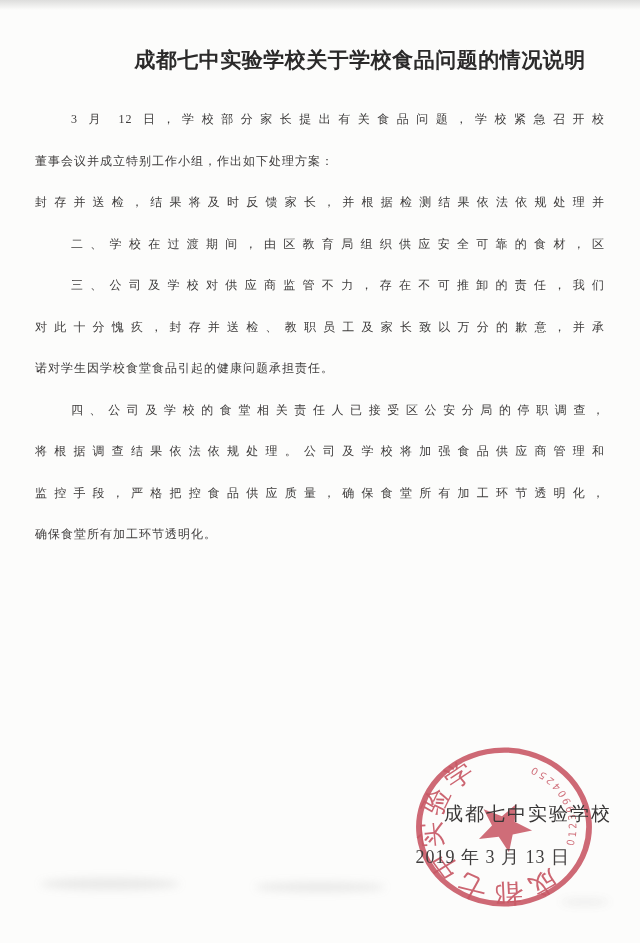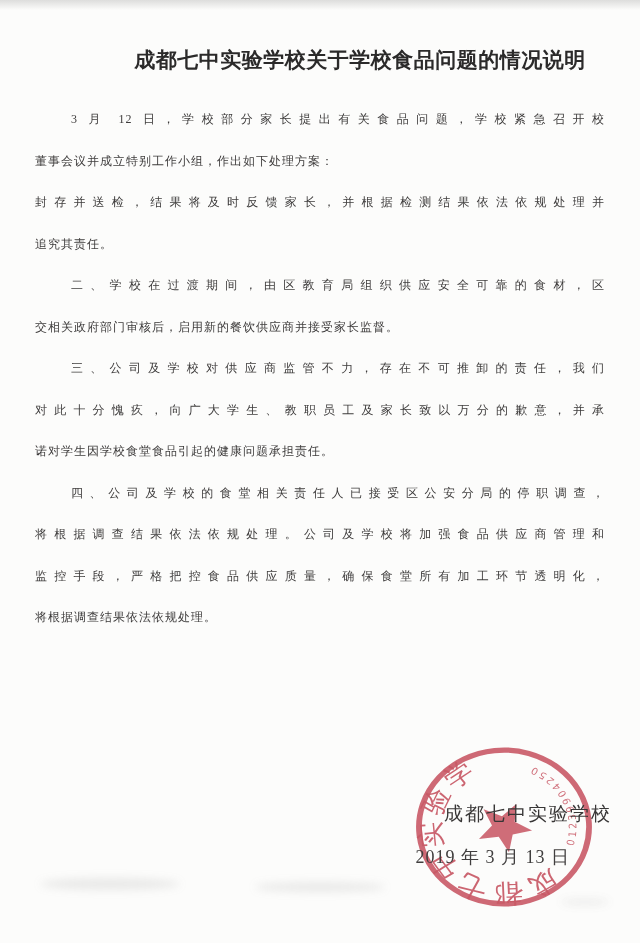--- a/index.html
+++ b/index.html
@@ -77,30 +77,28 @@
   <div class="smudge s1"></div>
   <div class="smudge s2"></div>
   <div class="smudge s3"></div>
 
   <div class="title">成都七中实验学校关于学校食品问题的情况说明</div>
 
   <div class="body" id="body-text">
       <div class="line first">3 月 12 日，学校部分家长提出有关食品问题，学校紧急召开校</div>
       <div class="line last">董事会议并成立特别工作小组，作出如下处理方案：</div>
       <div class="line">封存并送检，结果将及时反馈家长，并根据检测结果依法依规处理并</div>
-      <div class="line last">追究其责任。</div>
       <div class="line first">二、学校在过渡期间，由区教育局组织供应安全可靠的食材，区</div>
-      <div class="line last">交相关政府部门审核后，启用新的餐饮供应商并接受家长监督。</div>
       <div class="line first">三、公司及学校对供应商监管不力，存在不可推卸的责任，我们</div>
-      <div class="line">对此十分愧疚，向广大学生、教职员工及家长致以万分的歉意，并承</div>
+      <div class="line">对此十分愧疚，封存并送检、教职员工及家长致以万分的歉意，并承</div>
       <div class="line last">诺对学生因学校食堂食品引起的健康问题承担责任。</div>
       <div class="line first">四、公司及学校的食堂相关责任人已接受区公安分局的停职调查，</div>
       <div class="line">将根据调查结果依法依规处理。公司及学校将加强食品供应商管理和</div>
       <div class="line">监控手段，严格把控食品供应质量，确保食堂所有加工环节透明化，</div>
-      <div class="line last">将根据调查结果依法依规处理。</div>
+      <div class="line last">确保食堂所有加工环节透明化。</div>
     </div>
 
   <svg class="seal" viewBox="0 0 200 200" preserveAspectRatio="none" aria-hidden="true">
     <g transform="rotate(-118 100 100)">
       <circle class="ring" cx="100" cy="100" r="81"></circle>
       <polygon class="star" points="100,73 93.2,90.7 74.3,91.7 89.1,103.6 84.1,121.8 100,111.5 115.9,121.8 110.9,103.6 125.7,91.7 106.8,90.7"></polygon>
       <path id="arcTop" d="M 42.7 120.9 A 61 61 0 1 1 157.3 120.9" fill="none"></path>
       <text class="ringtext">
         <textPath href="#arcTop" startOffset="2">成都七中实验学校</textPath>
       </text>

